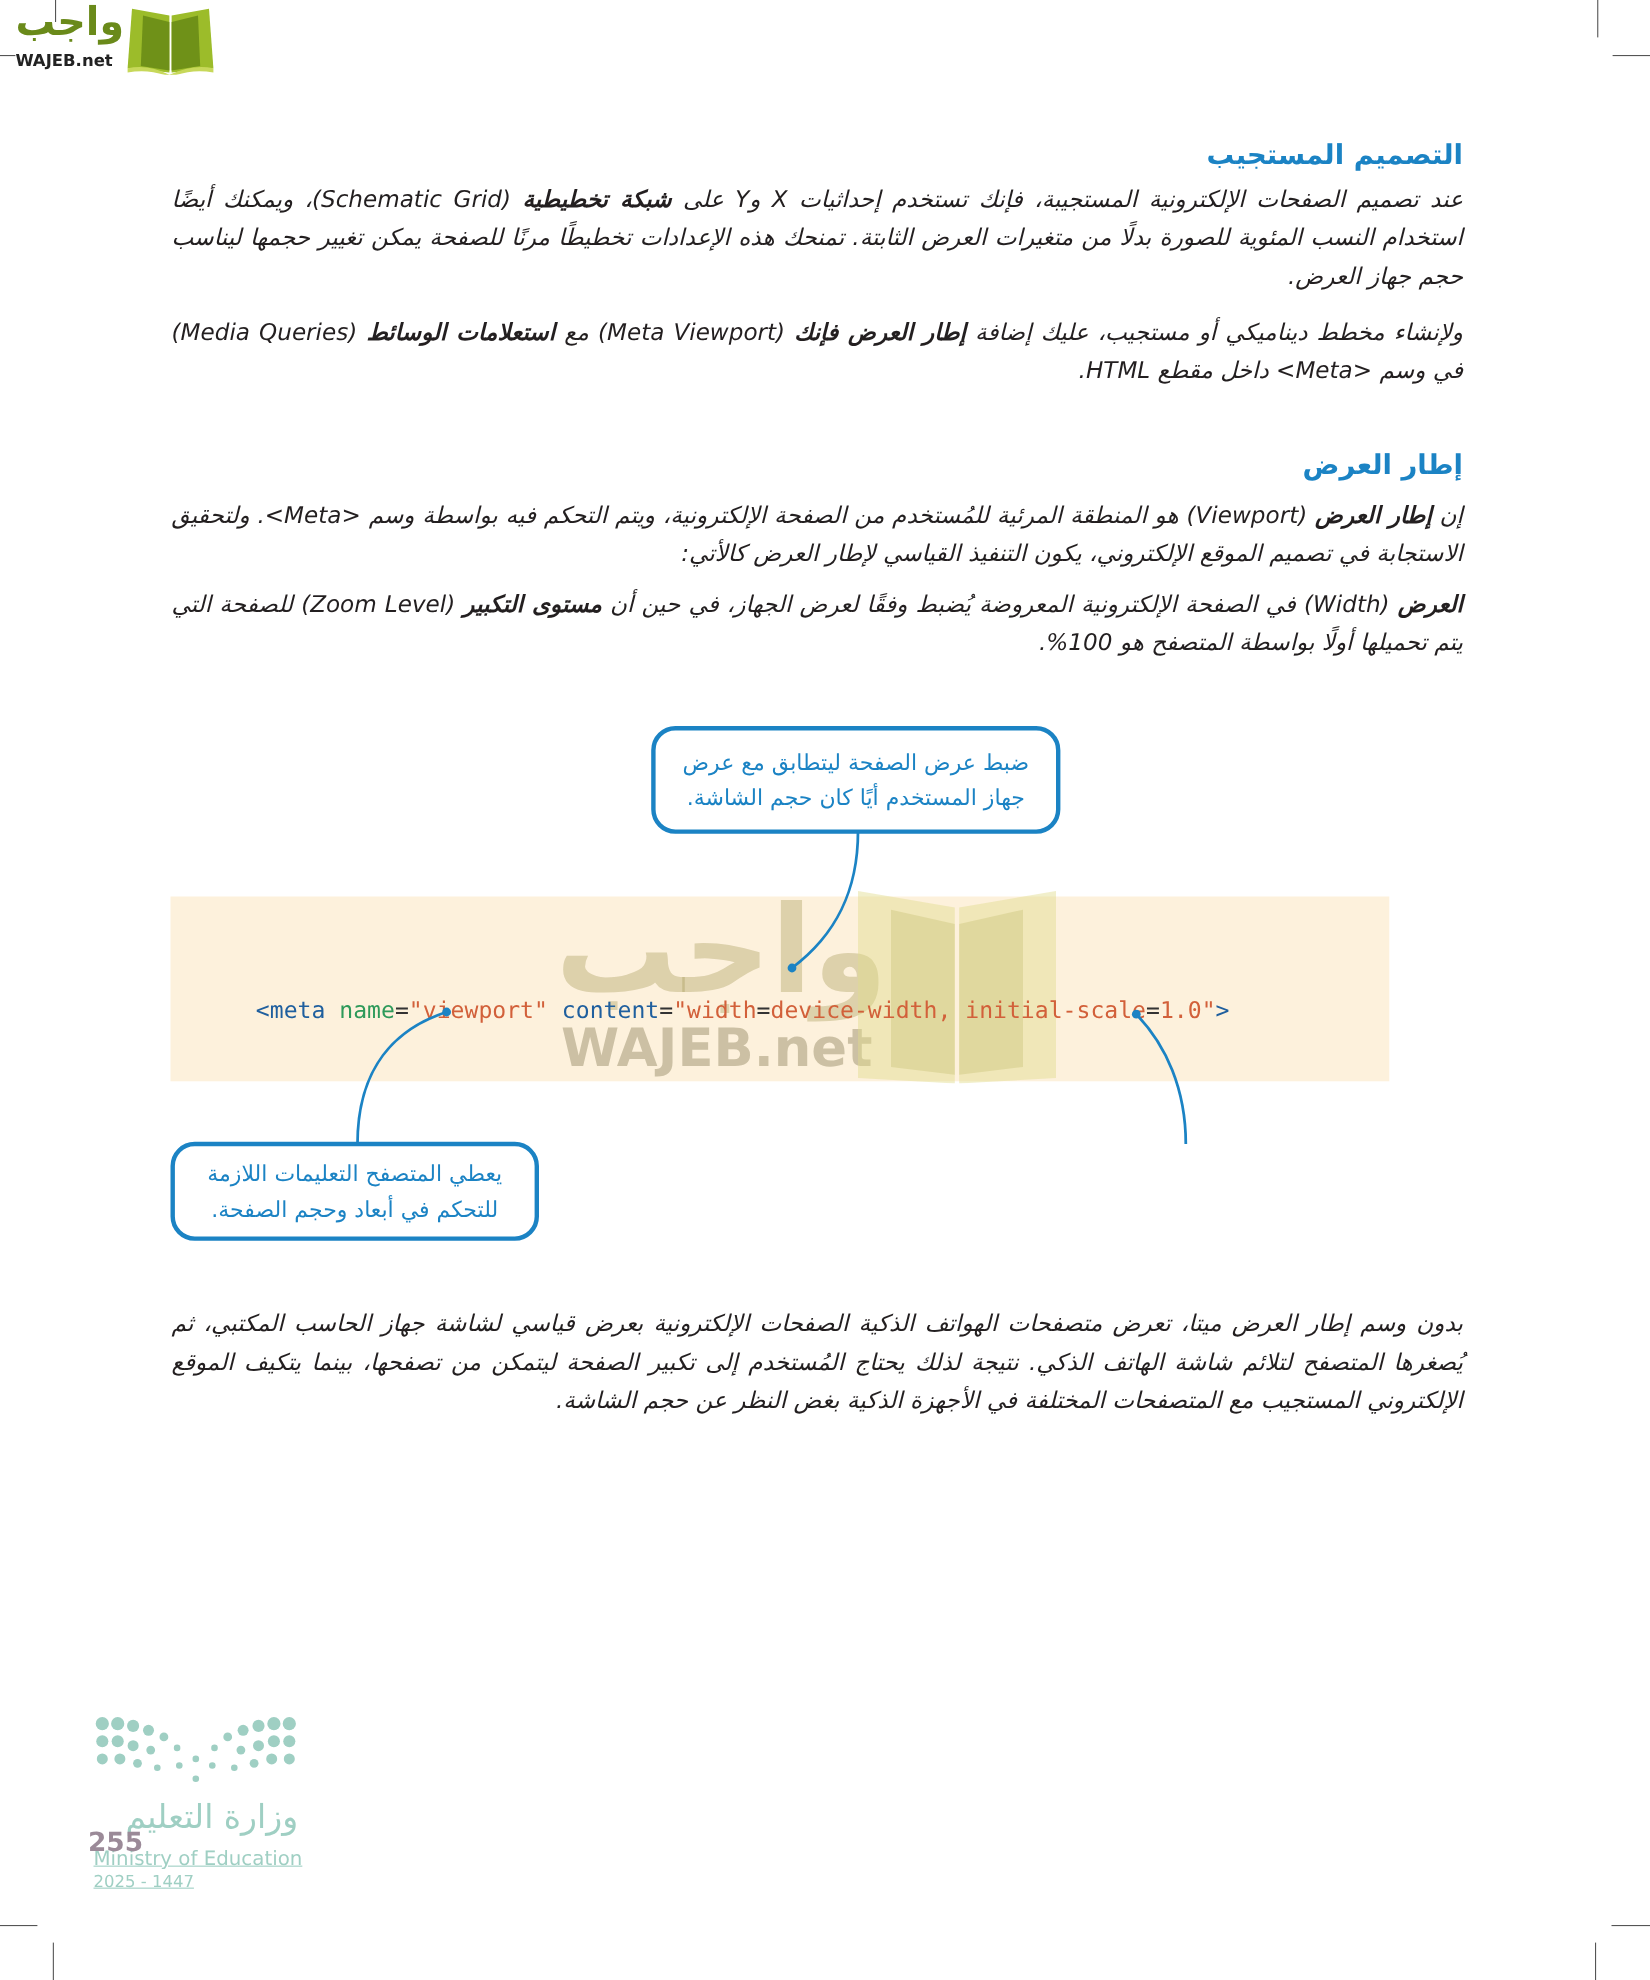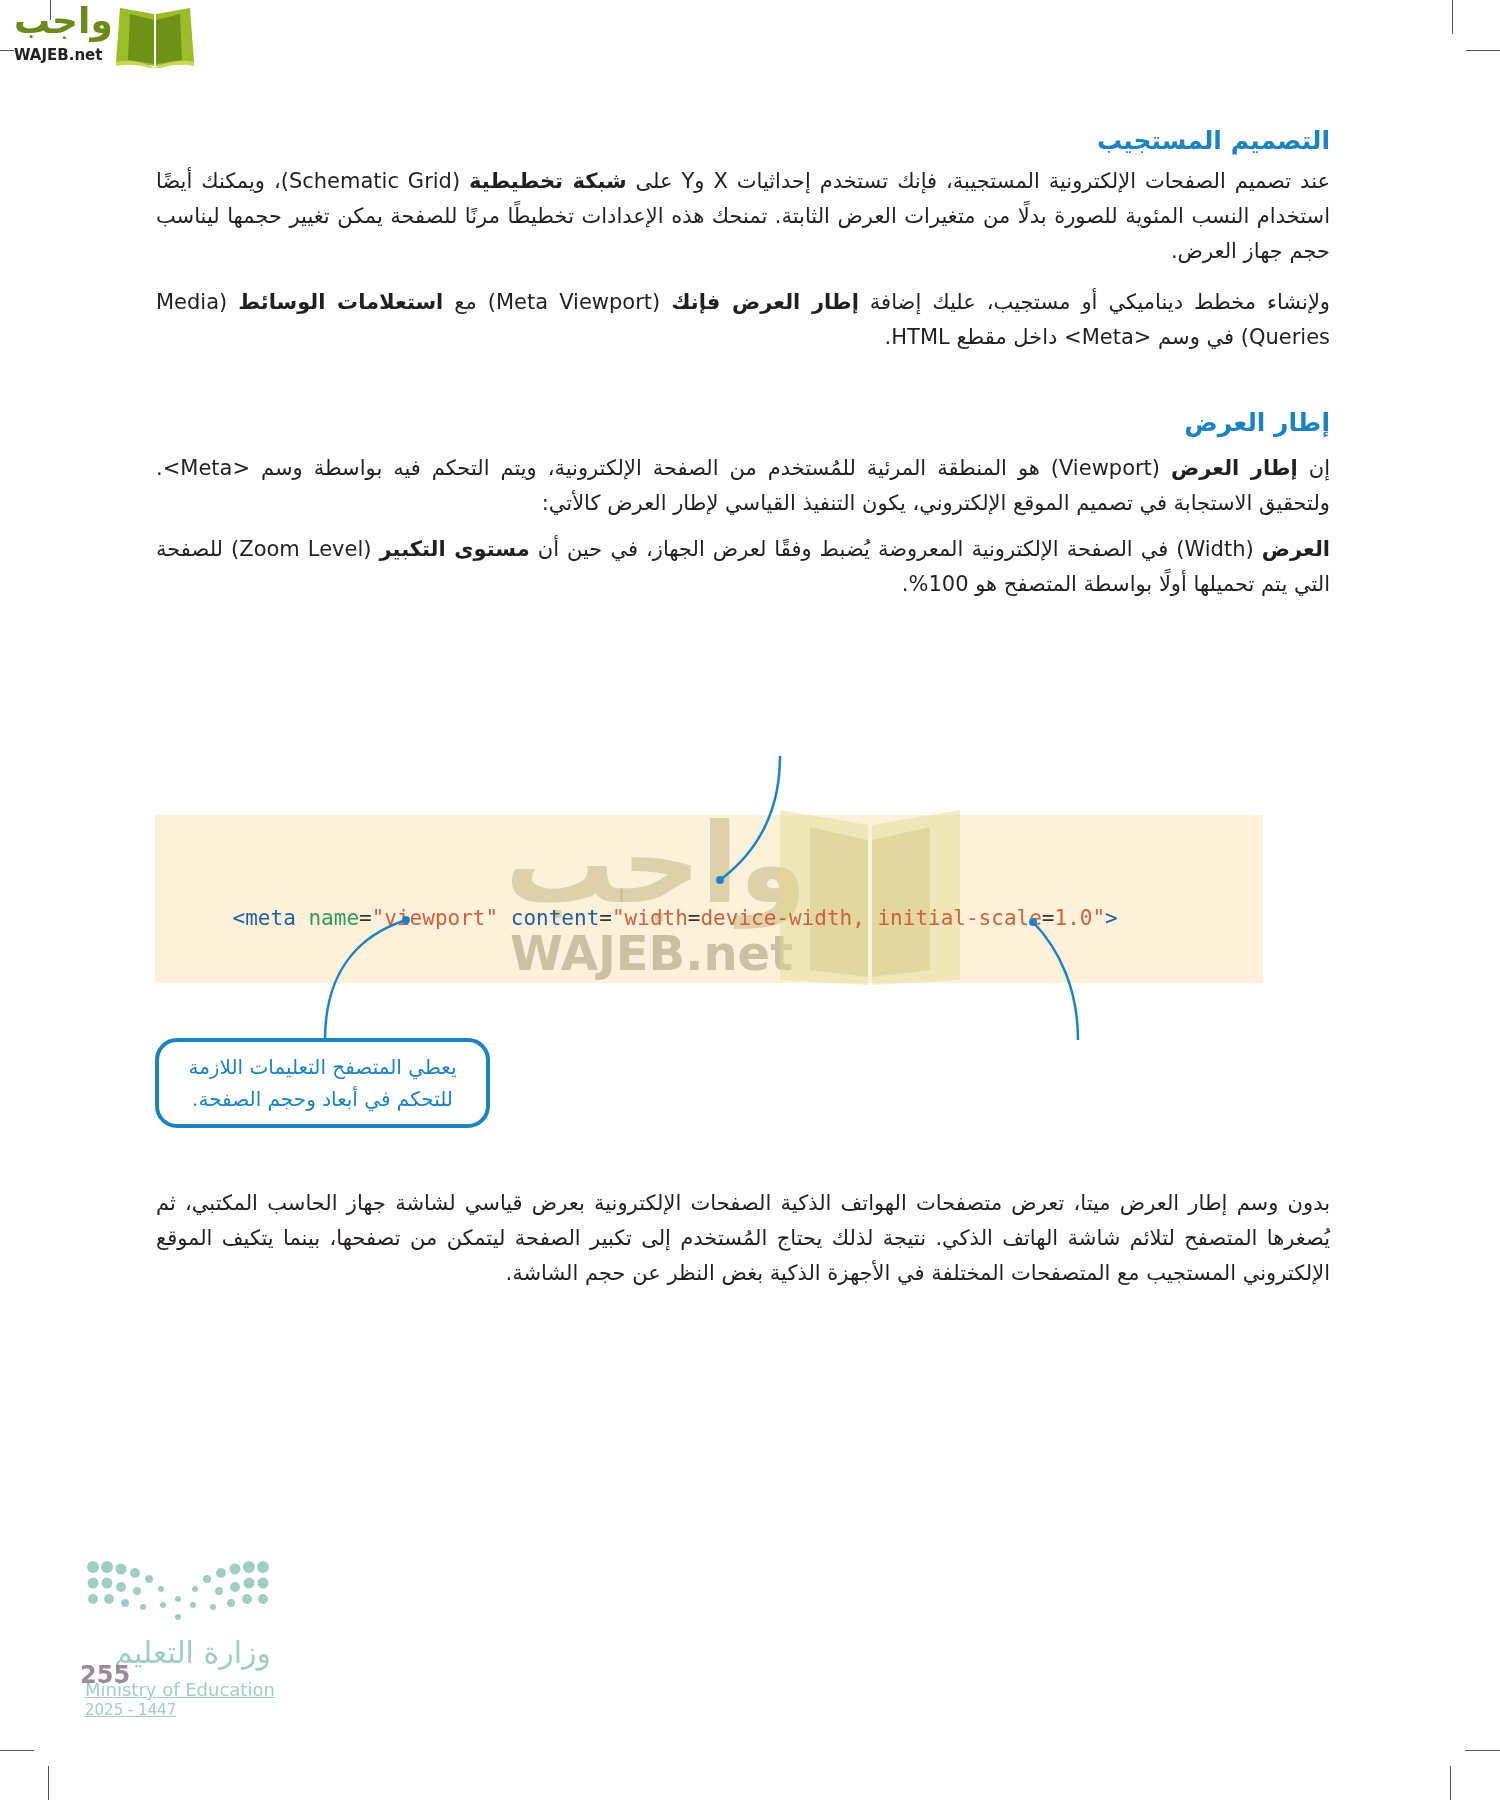--- a/index.html
+++ b/index.html
@@ -2,21 +2,21 @@
 <html><head>
 <meta charset="utf-8">
 <style>
   html, body { margin: 0; padding: 0; }
   body {
     width: 1500px; height: 1800px; position: relative; overflow: hidden;
     background: #ffffff; color: #231f20;
     font-family: "DejaVu Sans", sans-serif;
   }
   .abs { position: absolute; }
-  .rtl { direction: rtl; text-align: justify; text-align-last: right; }
+  .rtl { direction: rtl; text-align: justify; text-align-last: right; font-style: italic; }
   .h2 { color: #1b83c4; font-weight: bold; font-size: 25px; direction: rtl; text-align: right; }
   .para { font-size: 21px; line-height: 35px; }
   .para b { font-weight: bold; }
   
   .mark { position: absolute; background: #555; }
   
   .logo-ar { font-size: 36px; font-weight: bold; color: #6a8a1a; }
   .logo-en { font-size: 15px; font-weight: bold; color: #222; }
   
   .code-band { background: #fdf1dc; }
@@ -103,20 +103,23 @@
 
   <svg class="abs" style="left:0;top:0;" width="1500" height="500">
     <path d="M780 106 C780 160 760 200 720 230" stroke="#1b83c4" stroke-width="2.5" fill="none"></path>
     <circle cx="720" cy="230" r="4" fill="#1b83c4"></circle>
     <path d="M406 270 C360 285 325 320 325 390" stroke="#1b83c4" stroke-width="2.5" fill="none"></path>
     <circle cx="406" cy="270" r="4" fill="#1b83c4"></circle>
     <path d="M1033 272 C1060 300 1078 340 1078 390" stroke="#1b83c4" stroke-width="2.5" fill="none"></path>
     <circle cx="1033" cy="272" r="4" fill="#1b83c4"></circle>
   </svg>
 
+  <div class="callout" style="left:592px;top:10px;width:372px;height:98px;padding:0 24px;">
+    <span>ضبط عرض الصفحة ليتطابق مع عرض جهاز المستخدم أيًا كان حجم الشاشة.</span>
+  </div>
   <div class="callout" style="left:155px;top:388px;width:335px;height:90px;padding:0 24px;">
     <span>يعطي المتصفح التعليمات اللازمة للتحكم في أبعاد وحجم الصفحة.</span>
   </div>
 </div>
 
 <p class="abs rtl para" style="right:170px;top:1186px;width:1174px;margin:0;">بدون وسم إطار العرض ميتا، تعرض متصفحات الهواتف الذكية الصفحات الإلكترونية بعرض قياسي لشاشة جهاز الحاسب المكتبي، ثم يُصغرها المتصفح لتلائم شاشة الهاتف الذكي. نتيجة لذلك يحتاج المُستخدم إلى تكبير الصفحة ليتمكن من تصفحها، بينما يتكيف الموقع الإلكتروني المستجيب مع المتصفحات المختلفة في الأجهزة الذكية بغض النظر عن حجم الشاشة.</p>
 
 <div class="abs" style="left:85px;top:1555px;width:200px;height:200px;">
   <svg class="abs" style="left:0;top:4px;" width="186" height="70" viewBox="0 0 186 70">
     <g fill="#9fcfc3">

